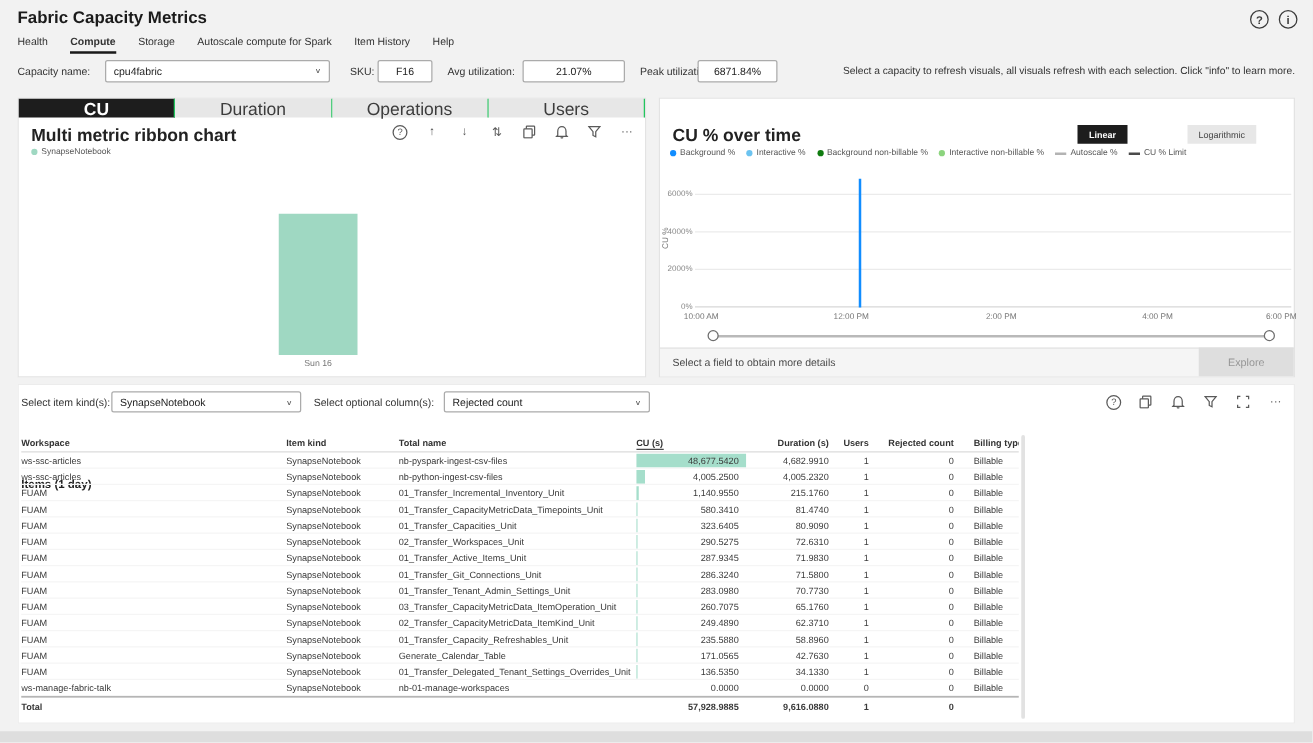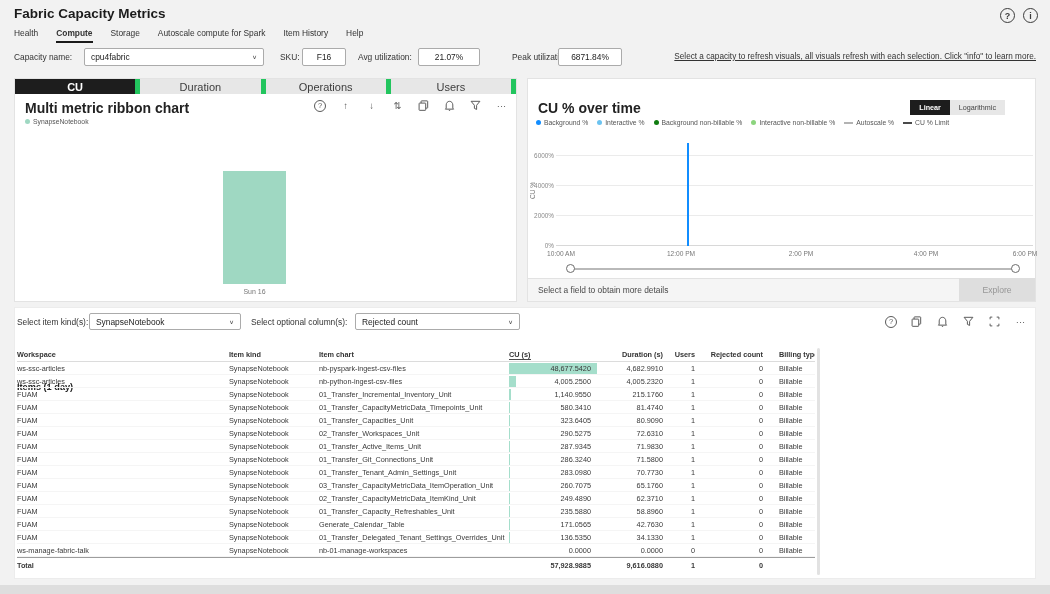--- a/index.html
+++ b/index.html
@@ -1,40 +1,40 @@
 <!DOCTYPE html>
 <html><head>
 <meta charset="utf-8">
 <style>
   * { margin:0; padding:0; box-sizing:border-box; }
   body { font-family:"Liberation Sans", sans-serif; background:#e9e9e9; }
   .canvas { position:relative; width:1050px; height:594px; background:#f2f2f2; overflow:hidden; color:#252423; }
-  .abs { position:absolute; }
+  .abs { position:absolute;gap:48px; }
 
   .app-title { position:absolute; left:14px; top:6px; font-size:13.5px; font-weight:bold; color:#1b1b1b; }
   .header-icons { position:absolute; right:12px; top:8px; display:flex; gap:8px; }
   .circle-icon { width:15px; height:15px; border:1.3px solid #3b3b3b; border-radius:50%; font-size:9px; font-weight:bold;
                  display:flex; align-items:center; justify-content:center; color:#3b3b3b; cursor:pointer; }
 
   .nav-tabs { position:absolute; left:14px; top:28px; display:flex; gap:18px; font-size:8.4px; color:#333; }
   .nav-tab { padding-bottom:3px; cursor:pointer; }
   .nav-tab.active { font-weight:bold; border-bottom:2px solid #1a1a1a; }
 
   .filter-label { position:absolute; top:52px; font-size:8.4px; color:#333; white-space:nowrap; }
   .dd, .valbox { position:absolute; top:48px; height:18px; background:#fff; border:1px solid #ababab; border-radius:2px;
                  font-size:8.4px; color:#222; display:flex; align-items:center; }
   .dd { justify-content:space-between; padding:0 6px; cursor:pointer; }
   .valbox { justify-content:center; padding:0 4px; }
   .chev { font-size:7px; color:#555; transform:scaleY(.8); }
-  .filter-note { position:absolute; top:52px; right:14px; font-size:8.2px; color:#333; white-space:nowrap;text-decoration:underline; }
+  .filter-note { position:absolute; top:52px; right:14px; font-size:8.2px; color:#333; white-space:nowrap; }
 
   .card { position:absolute; background:#fff; border:1px solid #e3e3e3; }
   .tabstrip { display:flex; height:15px; }
-  .ptab { flex:1; background:#e7e7e7; color:#3c3c3c; font-size:11px; display:flex; align-items:center; justify-content:center;
-          border-right:5px solid #22c55e; cursor:pointer; white-space:nowrap; }
+  .ptab { flex:1; background:#e7e7e7; color:#3c3c3c; font-size:14px; display:flex; align-items:center; justify-content:center;
+          border-right:1px solid #22c55e; cursor:pointer; white-space:nowrap; }
   .ptab.active { background:#1d1d1d; color:#fff; font-weight:bold; }
 
   .panel-title { position:absolute; left:10px; top:21px; font-size:14px; font-weight:bold; color:#222; }
   .toolbar { position:absolute; top:20px; display:flex; gap:13px; align-items:center; }
   .ticon { width:13px; height:13px; display:flex; align-items:center; justify-content:center; font-size:9.5px; color:#5a5a5a; cursor:pointer; }
   .ticon.qmark { width:12px; height:12px; border:1px solid #5a5a5a; border-radius:50%; font-size:7.5px; }
   .icon-svg { width:11px; height:11px; stroke:#5a5a5a; fill:none; stroke-width:0.9; }
 
   .legend { position:absolute; display:flex; gap:9px; align-items:center; flex-wrap:nowrap; }
   .lg-item { display:flex; align-items:center; gap:3px; font-size:6.8px; color:#555; white-space:nowrap; }
@@ -93,21 +93,21 @@
     </div>
 
   <div class="filter-label" style="left:14px">Capacity name:</div>
   <div class="dd" style="left:84px; width:180px">
     <span>cpu4fabric</span>
     <span class="chev">∨</span>
   </div>
   <div class="filter-label" style="left:280px">SKU:</div>
   <div class="valbox" style="left:302px; width:44px">F16</div>
   <div class="filter-label" style="left:358px">Avg utilization:</div>
-  <div class="valbox" style="left:418px; width:62px">21.07%</div>
+  <div class="valbox" style="left:418px; width:82px">21.07%</div>
   <div class="filter-label" style="left:512px">Peak utilization:</div>
   <div class="valbox" style="left:558px; width:64px">6871.84%</div>
   <div class="filter-note">Select a capacity to refresh visuals, all visuals refresh with each selection. Click "info" to learn more.</div>
 
   <div class="card" style="left:14px; top:78px; width:503px; height:224px">
     <div class="tabstrip">
         <div class="ptab active">CU</div>
         <div class="ptab">Duration</div>
         <div class="ptab">Operations</div>
         <div class="ptab">Users</div>
@@ -249,21 +249,21 @@
           </svg>
       </div>
       <div class="ticon">···</div>
     </div>
 
     <div class="items-title">Items (1 day)</div>
     <div class="items-table">
       <div class="tr head">
           <div class="th ">Workspace</div>
           <div class="th ">Item kind</div>
-          <div class="th ">Item chart</div>
+          <div class="th ">Total name</div>
           <div class="th "><span class="sort-underline">CU (s)</span></div>
           <div class="th al-r">Duration (s)</div>
           <div class="th al-r pad-r-lg">Users</div>
           <div class="th al-r">Rejected count</div>
           <div class="th pad-l">Billing type</div>
         </div>
       <div>
           <div class="tr">
             <div class="td ">ws-ssc-articles</div>
             <div class="td ">SynapseNotebook</div>

